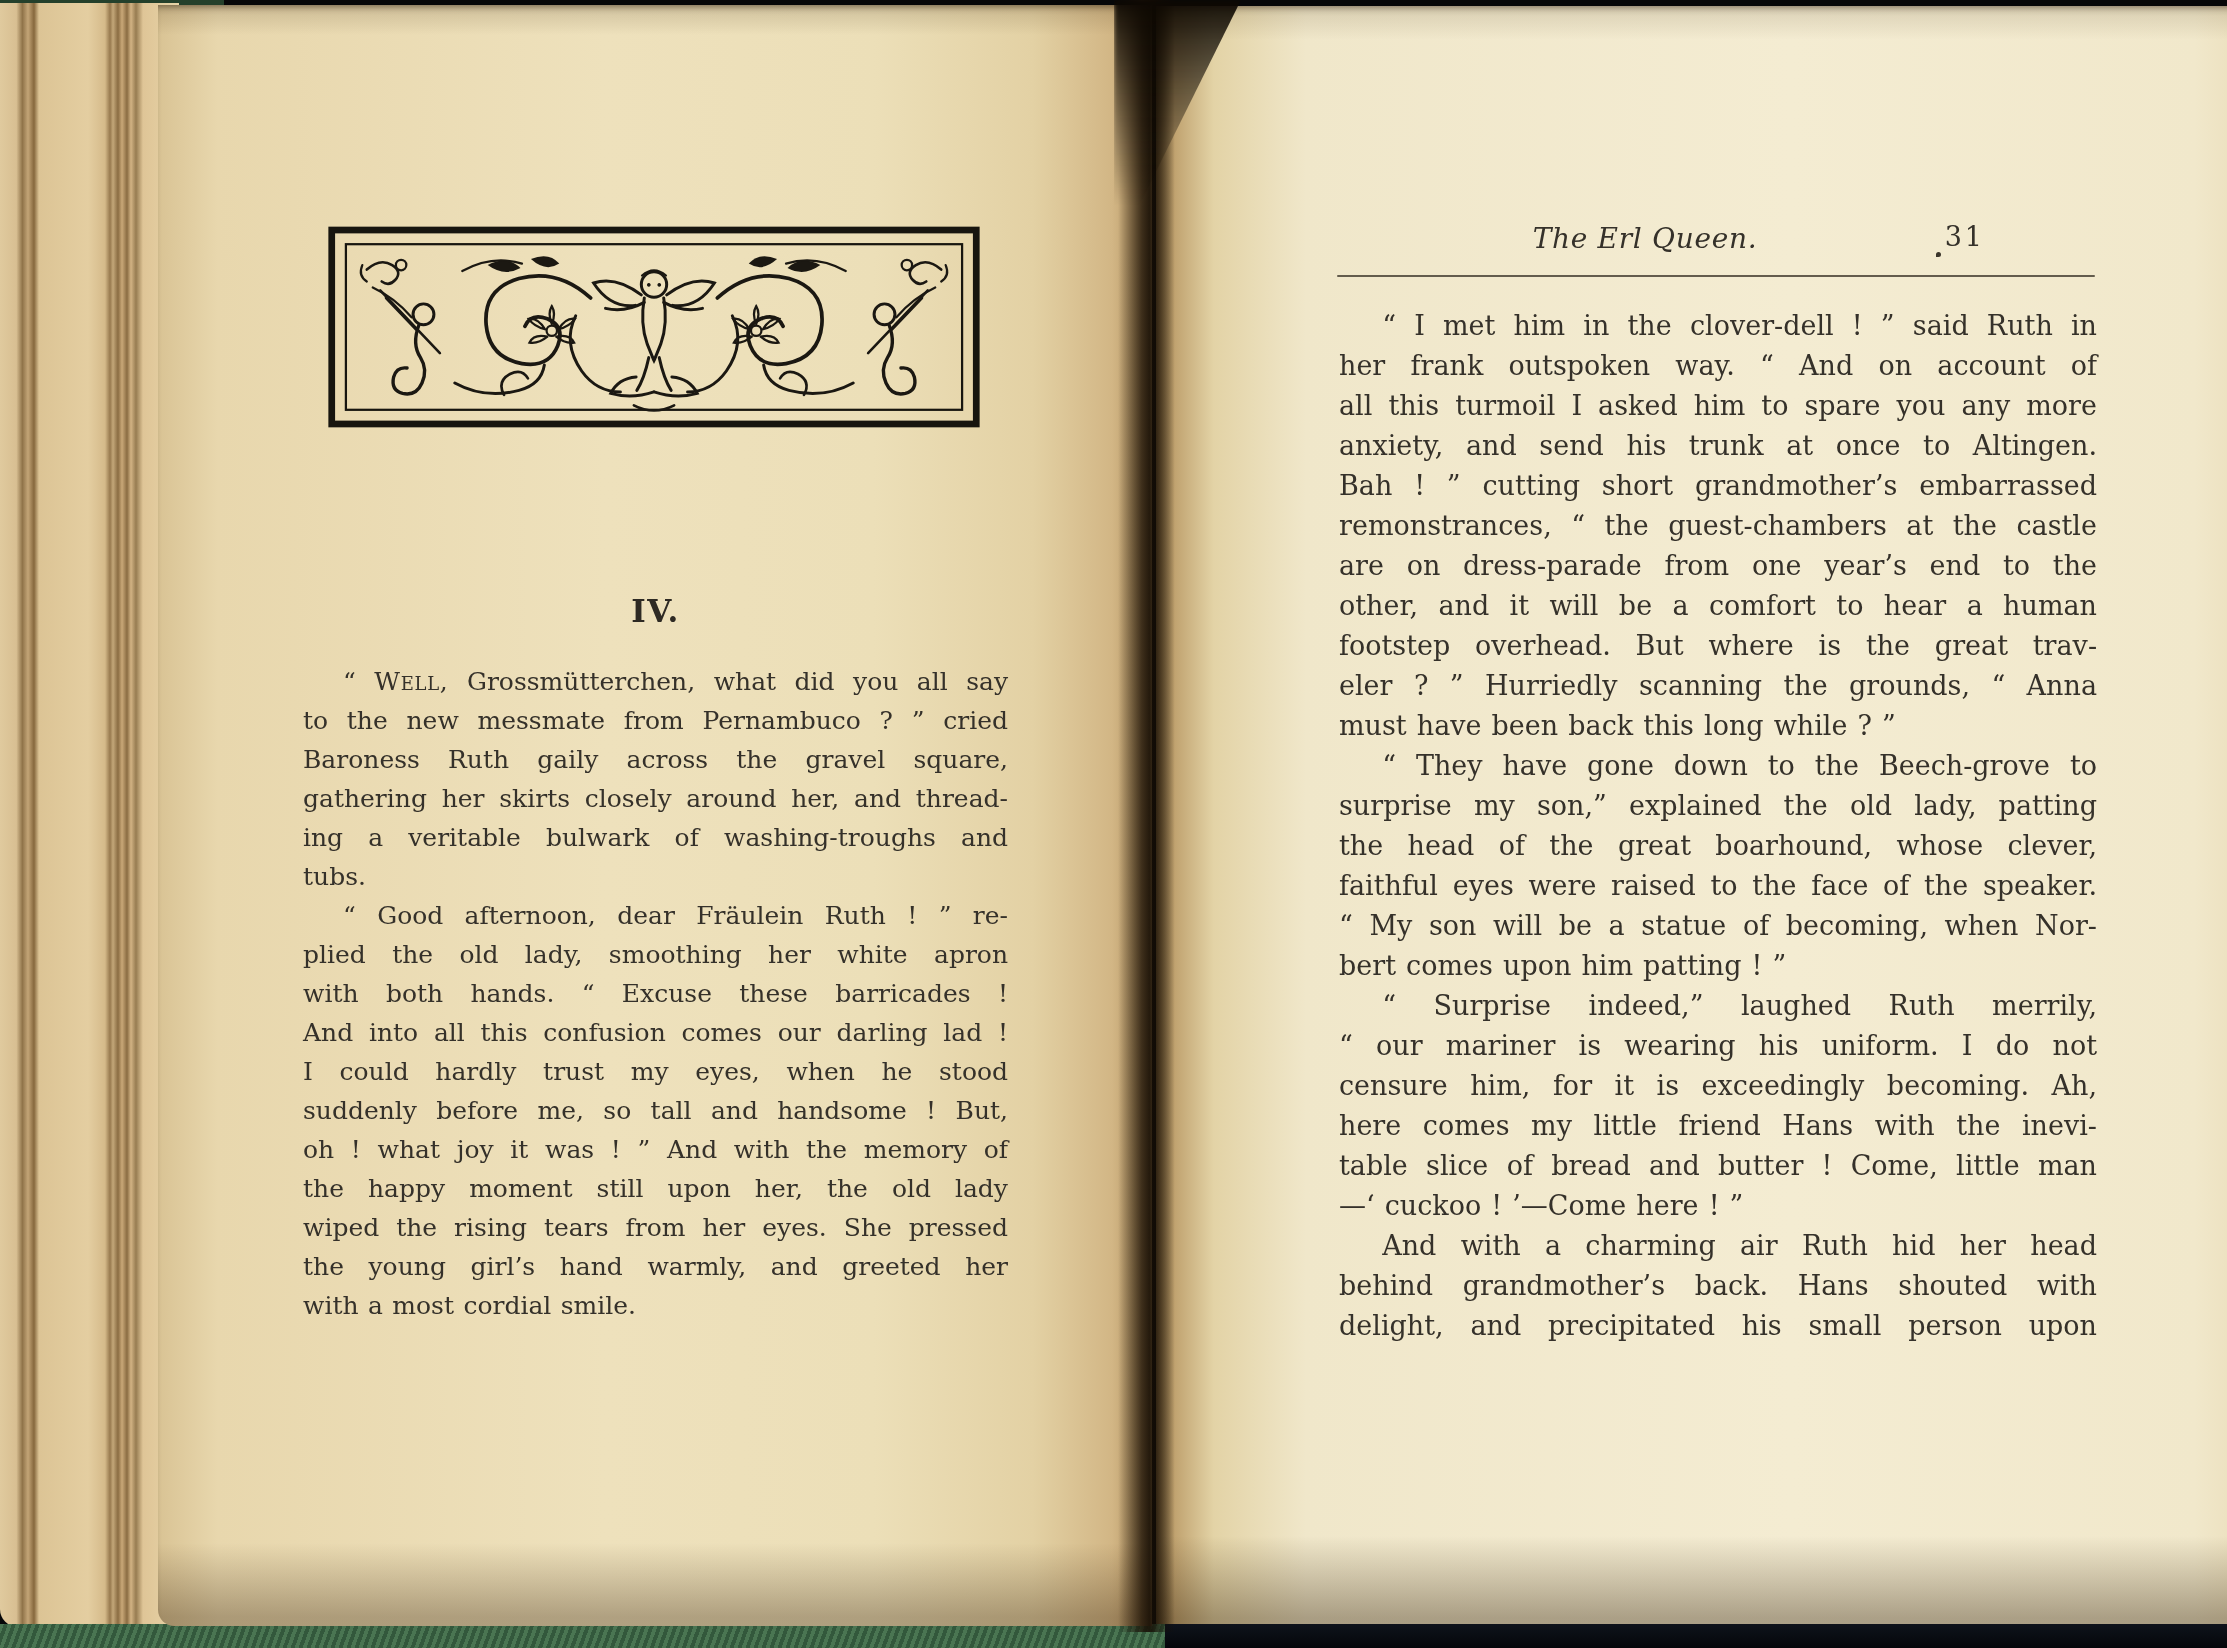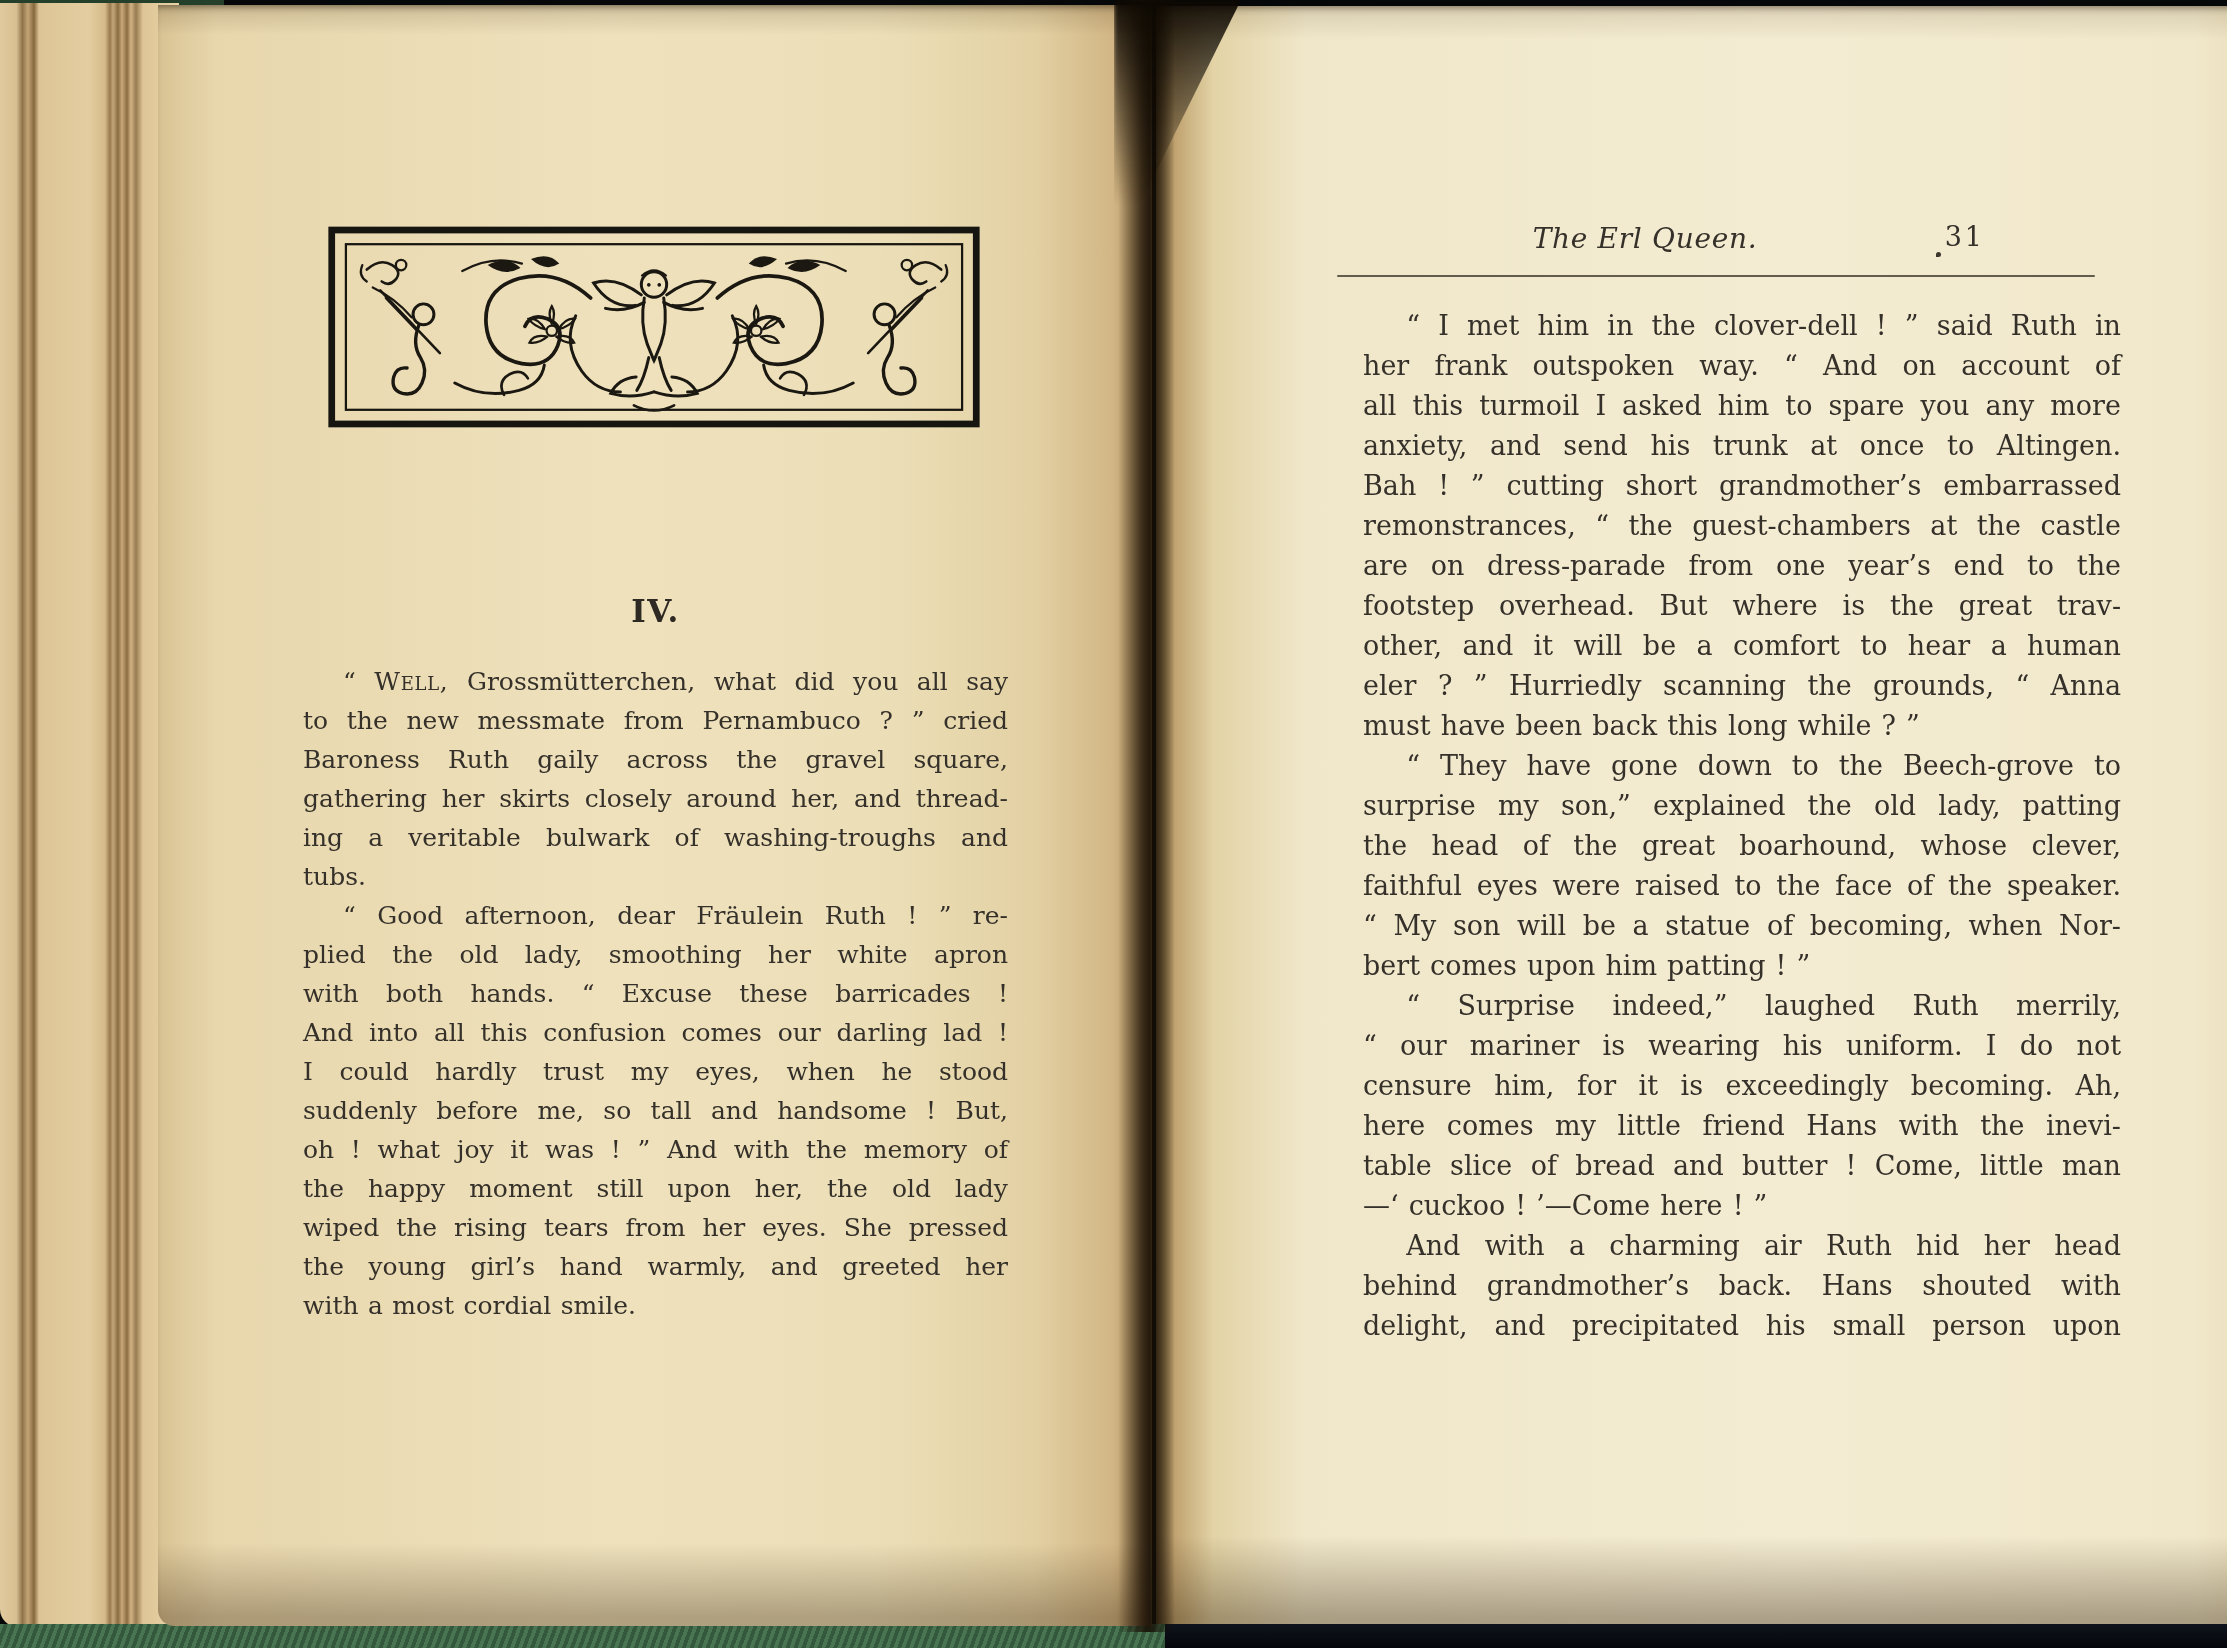--- a/index.html
+++ b/index.html
@@ -69,21 +69,21 @@
   .running-header { position:absolute; left:183px; top:216px; width:758px; height:40px; color:#35312a; }
   .running-header .title {
     position:absolute; left:0; width:612px; text-align:center;
     font-style:italic; font-size:28px; letter-spacing:0.7px;
   }
   .running-header .folio { position:absolute; right:112px; top:-1.5px; font-size:27px; letter-spacing:3px; }
   .header-speck { position:absolute; left:597px; top:30px; width:5.2px; height:5.2px; background:#3c362c; border-radius:50% 50% 50% 0; }
   .header-rule { position:absolute; left:181px; top:269px; width:758px; height:2.2px; background:#4a4336; opacity:.85; border-radius:1.5px; }
   .right-text {
     position:absolute; left:183px; top:300px; width:758px;
-    font-size:27px; line-height:40px; color:#35312a; word-spacing:1.5px;margin-left:24px;
+    font-size:27px; line-height:40px; color:#35312a; word-spacing:1.5px;
   }
   
   .line { white-space:nowrap; text-align:justify; text-align-last:justify; }
   .jlines.endleft .line:last-child { text-align-last:left; }
   .jlines.indent .line:first-child { text-indent:1.6em; }
   .fline { white-space:nowrap; text-align:justify; text-align-last:justify; text-indent:1.6em; }
   .sc { font-variant:small-caps; letter-spacing:0.7px; }
 </style>
 </head>
 <body>
@@ -186,22 +186,22 @@
     <div class="right-text">
       <div class="para">
         <div class="jlines endleft indent">
             <div class="line">“ I met him in the clover-dell ! ” said  Ruth  in</div>
             <div class="line">her frank  outspoken way.   “ And on account of</div>
             <div class="line">all this turmoil I asked him to spare you any more</div>
             <div class="line">anxiety, and send his trunk at once to Altingen.</div>
             <div class="line">Bah ! ” cutting short grandmother’s embarrassed</div>
             <div class="line">remonstrances, “ the  guest-chambers at the castle</div>
             <div class="line">are on dress-parade from one year’s end to the</div>
+            <div class="line">other, and it will be a comfort to hear a human</div>
             <div class="line">footstep overhead.   But where is the great trav-</div>
-            <div class="line">other, and it will be a comfort to hear a human</div>
             <div class="line">eler ? ”   Hurriedly scanning the grounds, “ Anna</div>
             <div class="line">must have been back this long while ? ”</div>
           </div>
       </div>
       <div class="para">
         <div class="jlines endleft indent">
             <div class="line">“ They have gone  down  to the Beech-grove to</div>
             <div class="line">surprise my son,” explained the old lady, patting</div>
             <div class="line">the head of the great boarhound, whose clever,</div>
             <div class="line">faithful eyes were raised to the face of the speaker.</div>

